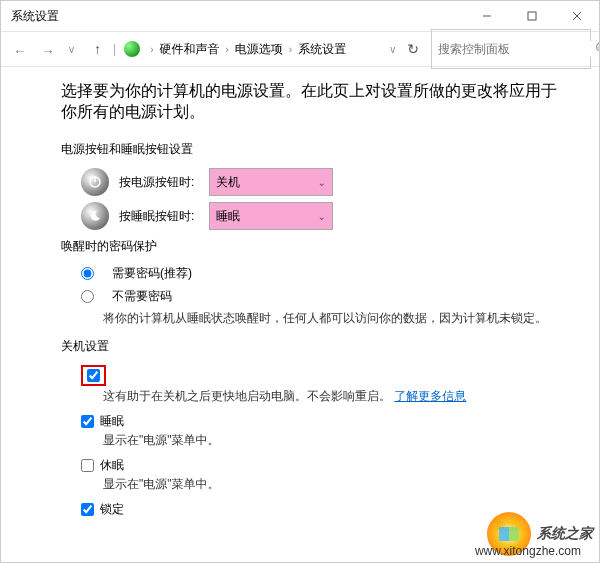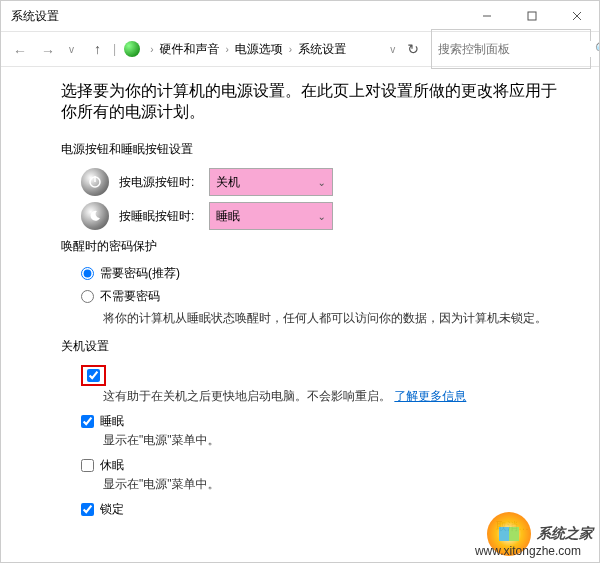--- a/index.html
+++ b/index.html
@@ -22,21 +22,21 @@
 .content{padding:14px 30px 0 60px;overflow:auto;height:calc(100% - 66px);box-sizing:border-box}
 .page-title{color:#0a6b2f;font-size:15px;margin:4px 0 8px 0}
 .page-desc{font-size:16px;margin-bottom:18px}
 .section-label{font-size:12px;margin:8px 0 10px 0}
 .row{display:flex;align-items:center;margin:6px 0 6px 20px}
 .round-ico{width:28px;height:28px;border-radius:50%;background:radial-gradient(circle at 35% 35%,#fff,#888 60%,#444);display:flex;align-items:center;justify-content:center;margin-right:10px}
 .lbl{width:90px;font-size:12px}
 .select{border:1px solid #aaa;background:#f9a8d4;height:22px;width:110px;display:flex;align-items:center;justify-content:space-between;padding:2px 6px;font-size:12px}
 .select .caret{font-size:10px;color:#555}
 .radio-block{margin:6px 0 6px 20px}
-.radio-line{display:flex;align-items:center;gap:6px}
+.radio-line{display:flex;align-items:center;gap:18px}
 .radio-desc{margin:4px 0 10px 22px;font-size:12px;color:#333;line-height:1.6}
 .link{color:#0066cc;text-decoration:underline;cursor:pointer}
 .chk-block{margin:6px 0 2px 20px}
 .chk-line{display:flex;align-items:center;gap:6px}
 .chk-desc{margin:2px 0 8px 22px;font-size:12px;color:#333}
 input[type=checkbox],input[type=radio]{margin:0}
 .redbox{display:inline-flex;align-items:center;border:2px solid #d00;padding:2px 4px}
 .watermark{position:absolute;right:6px;bottom:6px;display:flex;align-items:center;gap:6px;opacity:.9}
 .wm-badge{width:44px;height:44px;border-radius:50%;background:radial-gradient(circle at 50% 50%,#fff,#fb0 40%,#f80 70%);display:flex;align-items:center;justify-content:center;box-shadow:0 0 0 2px #fff}
 .wm-flag{width:20px;height:14px;background:linear-gradient(90deg,#5bd 0 50%,#9d5 50% 100%)}

